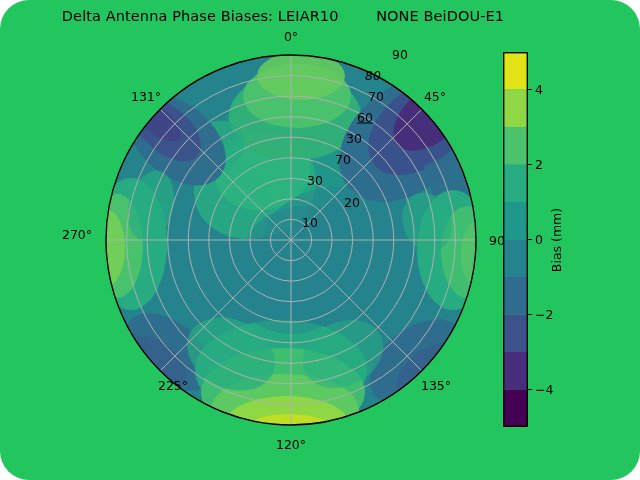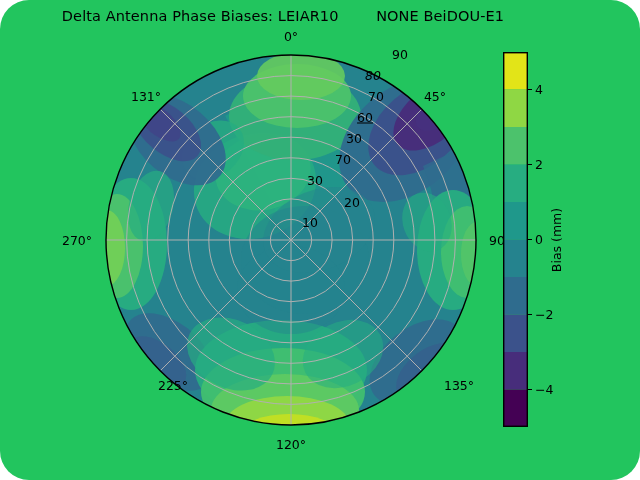--- a/index.html
+++ b/index.html
@@ -196,24 +196,24 @@
         <line x1="186" y1="186" x2="1" y2="186"></line>
         <line x1="186" y1="186" x2="55.2" y2="55.2"></line>
       </g>
 
       <circle cx="186" cy="186" r="185" fill="none" stroke="#000000" stroke-width="1.4"></circle>
     </svg>
 
     <div class="ang-label" style="left:186px; top:-18px;">0°</div>
     <div class="ang-label" style="left:330px; top:42px;">45°</div>
     <div class="ang-label" style="left:392px; top:186px;">90</div>
-    <div class="ang-label" style="left:331px; top:331px;margin-left:23px;">135°</div>
+    <div class="ang-label" style="left:331px; top:331px;">135°</div>
     <div class="ang-label" style="left:186px; top:390px;">120°</div>
     <div class="ang-label" style="left:42px;  top:331px;margin-left:26px;">225°</div>
-    <div class="ang-label" style="left:-28px; top:186px;">270°</div>
+    <div class="ang-label" style="left:-28px; top:180px;">270°</div>
     <div class="ang-label" style="left:41px;  top:42px;">131°</div>
 
     <div class="rad-label" style="left:205px; top:168px;">10</div>
     <div class="rad-label" style="left:215px; top:148px;margin-left:32px;">20</div>
     <div class="rad-label" style="left:210px; top:126px;">30</div>
     <div class="rad-label" style="left:238px; top:105px;">70</div>
     <div class="rad-label" style="left:249px; top:84px;">30</div>
     <div class="rad-label" style="left:260px; top:63px;text-decoration:underline;">60</div>
     <div class="rad-label" style="left:271px; top:42px;">70</div>
     <div class="rad-label" style="left:268px; top:21px;font-style:italic;">80</div>

